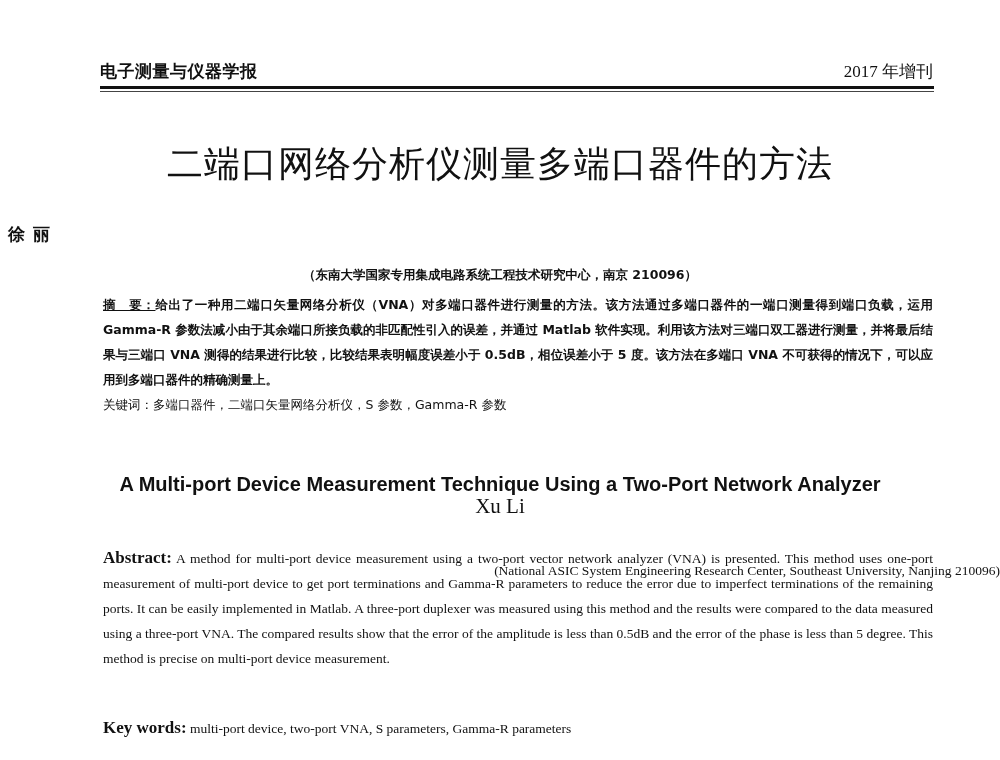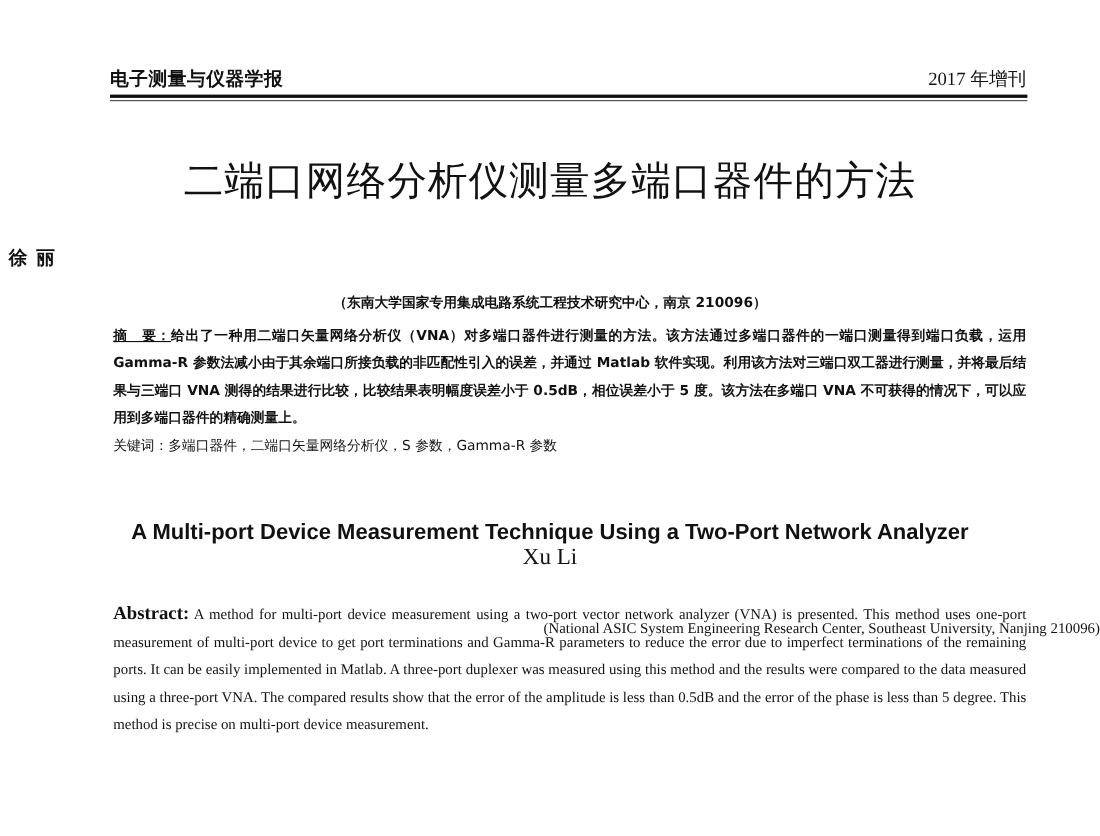--- a/index.html
+++ b/index.html
@@ -102,14 +102,17 @@
     <span class="lbl">关键词：</span><span>多端口器件，二端口矢量网络分析仪，S 参数，Gamma-R 参数</span>
   </div>
 
   <div class="en-title">A Multi-port Device Measurement Technique Using a Two-Port Network Analyzer</div>
   <div class="en-author">Xu Li</div>
   <div class="en-affil">(National ASIC System Engineering Research Center, Southeast University, Nanjing 210096)</div>
 
   <div class="en-abstract">
     <span class="lbl">Abstract:</span> <span>A method for multi-port device measurement using a two-port vector network analyzer (VNA) is presented. This method uses one-port measurement of multi-port device to get port terminations and Gamma-R parameters to reduce the error due to imperfect terminations of the remaining ports. It can be easily implemented in Matlab. A three-port duplexer was measured using this method and the results were compared to the data measured using a three-port VNA. The compared results show that the error of the amplitude is less than 0.5dB and the error of the phase is less than 5 degree. This method is precise on multi-port device measurement.</span>
   </div>
+  <div class="en-kw">
+    <span class="lbl">Key words:</span> <span>multi-port device, two-port VNA, S parameters, Gamma-R parameters</span>
+  </div>
 
 </div>
 
 </body></html>

